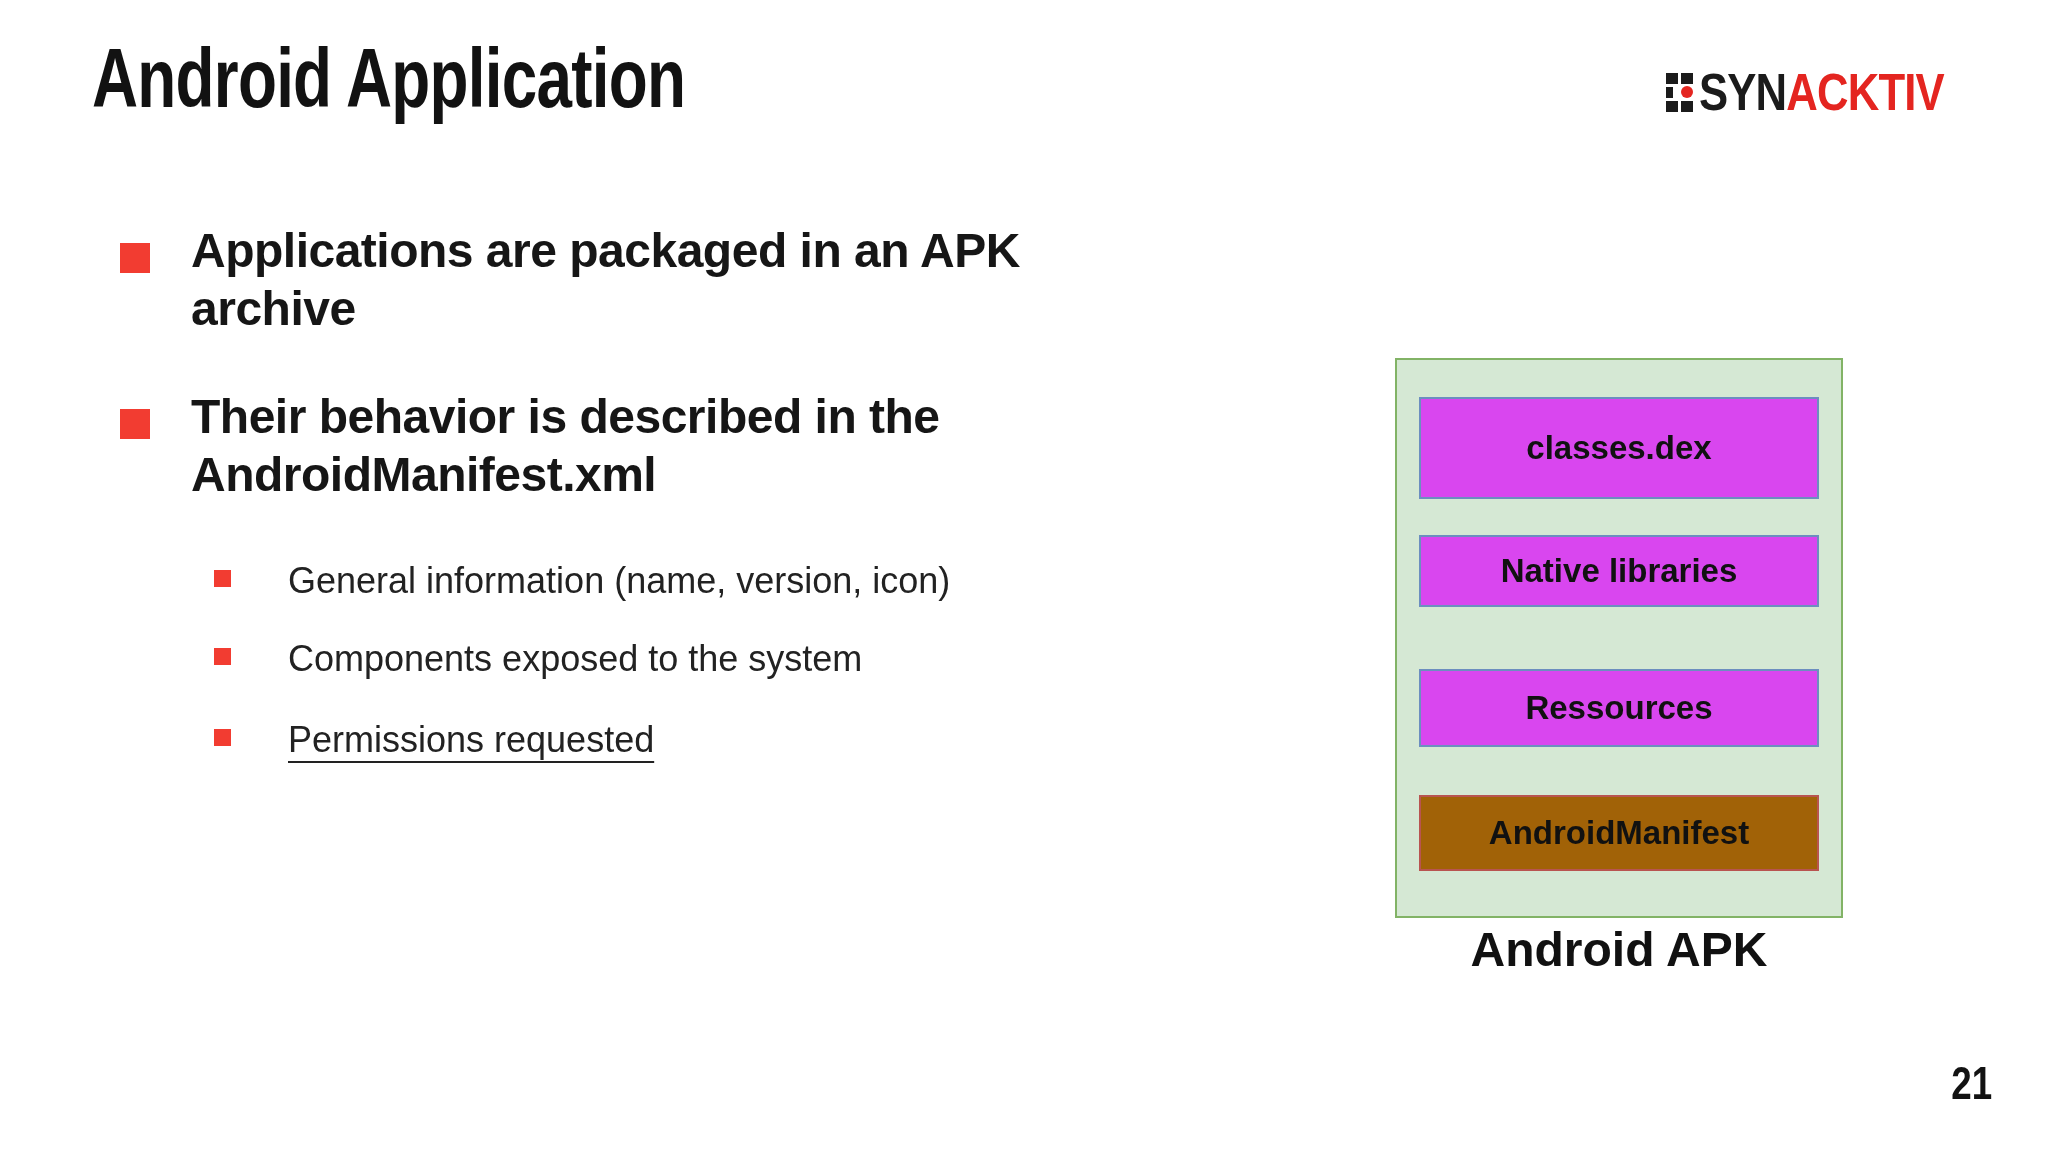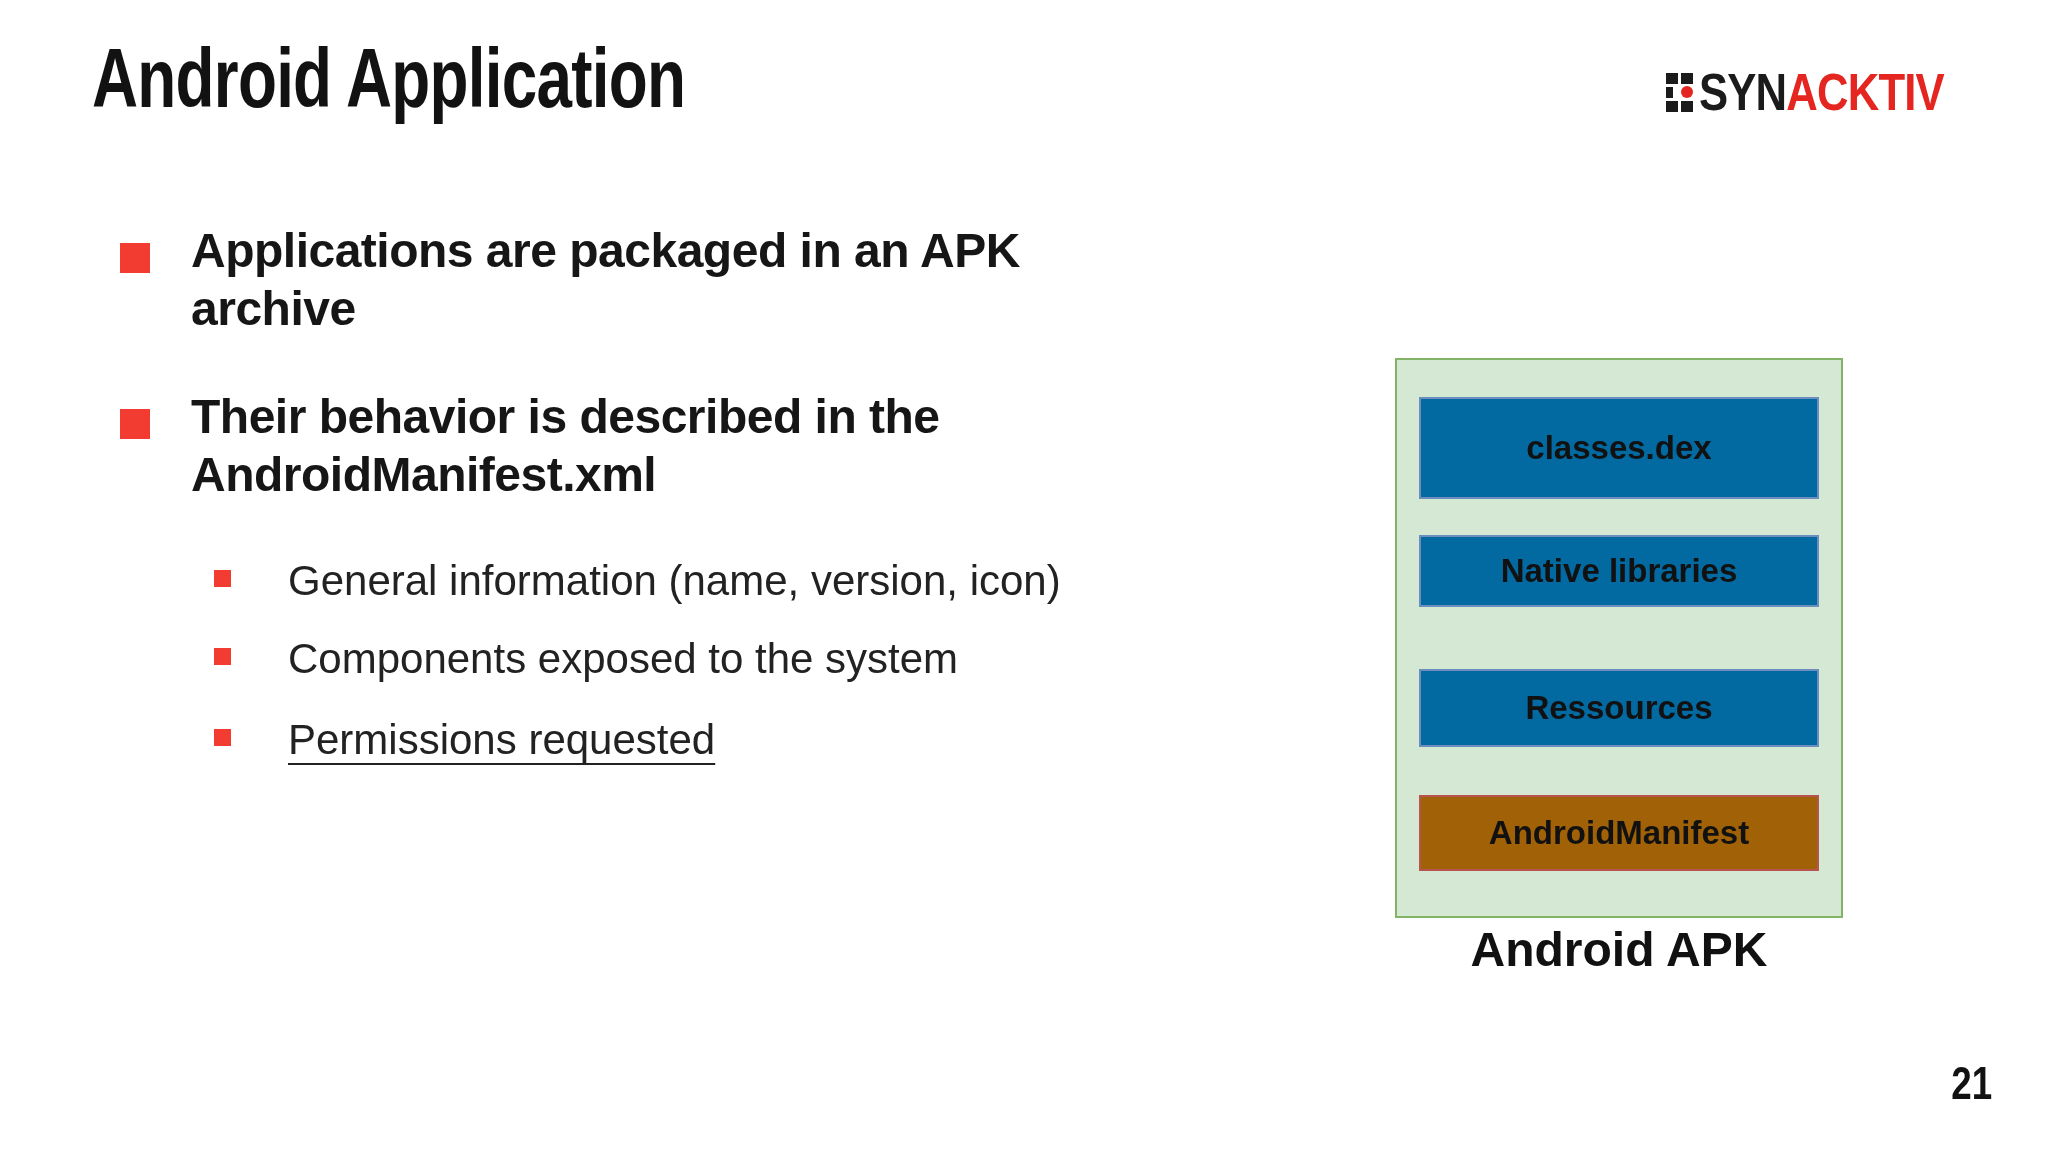--- a/index.html
+++ b/index.html
@@ -25,31 +25,31 @@
   
   .b1-marker{position:absolute;width:30px;height:30px;background:#f23c31;}
   .b1-text{
     position:absolute;left:191px;width:1150px;
     font-size:48px;font-weight:bold;line-height:58px;letter-spacing:-0.5px;
     white-space:pre-line;color:#161616;
   }
   .b2-marker{position:absolute;left:214px;width:17px;height:17px;background:#f23c31;}
   .b2-text{
     position:absolute;left:288px;width:1100px;
-    font-size:42px;font-weight:300;line-height:50px;color:#222222;
+    font-size:36px;font-weight:300;line-height:50px;color:#222222;
   }
   .b2-text.underlined{text-decoration:underline;text-underline-offset:9px;text-decoration-thickness:2px;}
   
   .apk-container{
     position:absolute;left:1395px;top:358px;width:448px;height:560px;
     background:#d5e8d4;border:2px solid #82b366;box-sizing:border-box;
   }
   .apk-box{
     position:absolute;left:22px;width:400px;box-sizing:border-box;
-    border:2px solid #6c8ebf;background:#0369a1;
+    border:2px solid #6c8ebf;background:#d946ef;
     display:flex;flex-direction:column;align-items:center;justify-content:center;
     font-size:33px;font-weight:bold;line-height:44px;color:#111111;text-align:center;
   }
   .apk-box.red{background:#a16207;border-color:#b85450;}
   .apk-box .italic{font-style:italic;}
   .box-classes{top:37px;height:102px;}
   .box-native{top:175px;height:72px;}
   .box-ressources{top:309px;height:78px;}
   .box-manifest{top:435px;height:76px;}
   .apk-caption{

